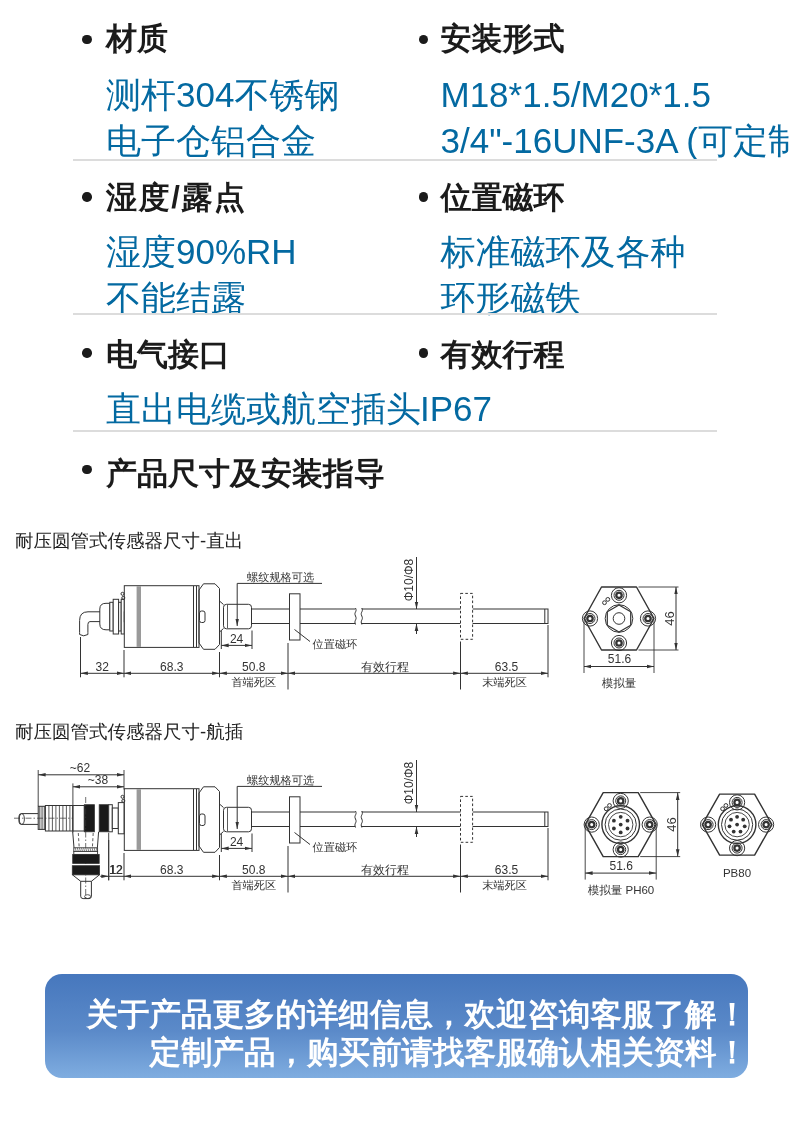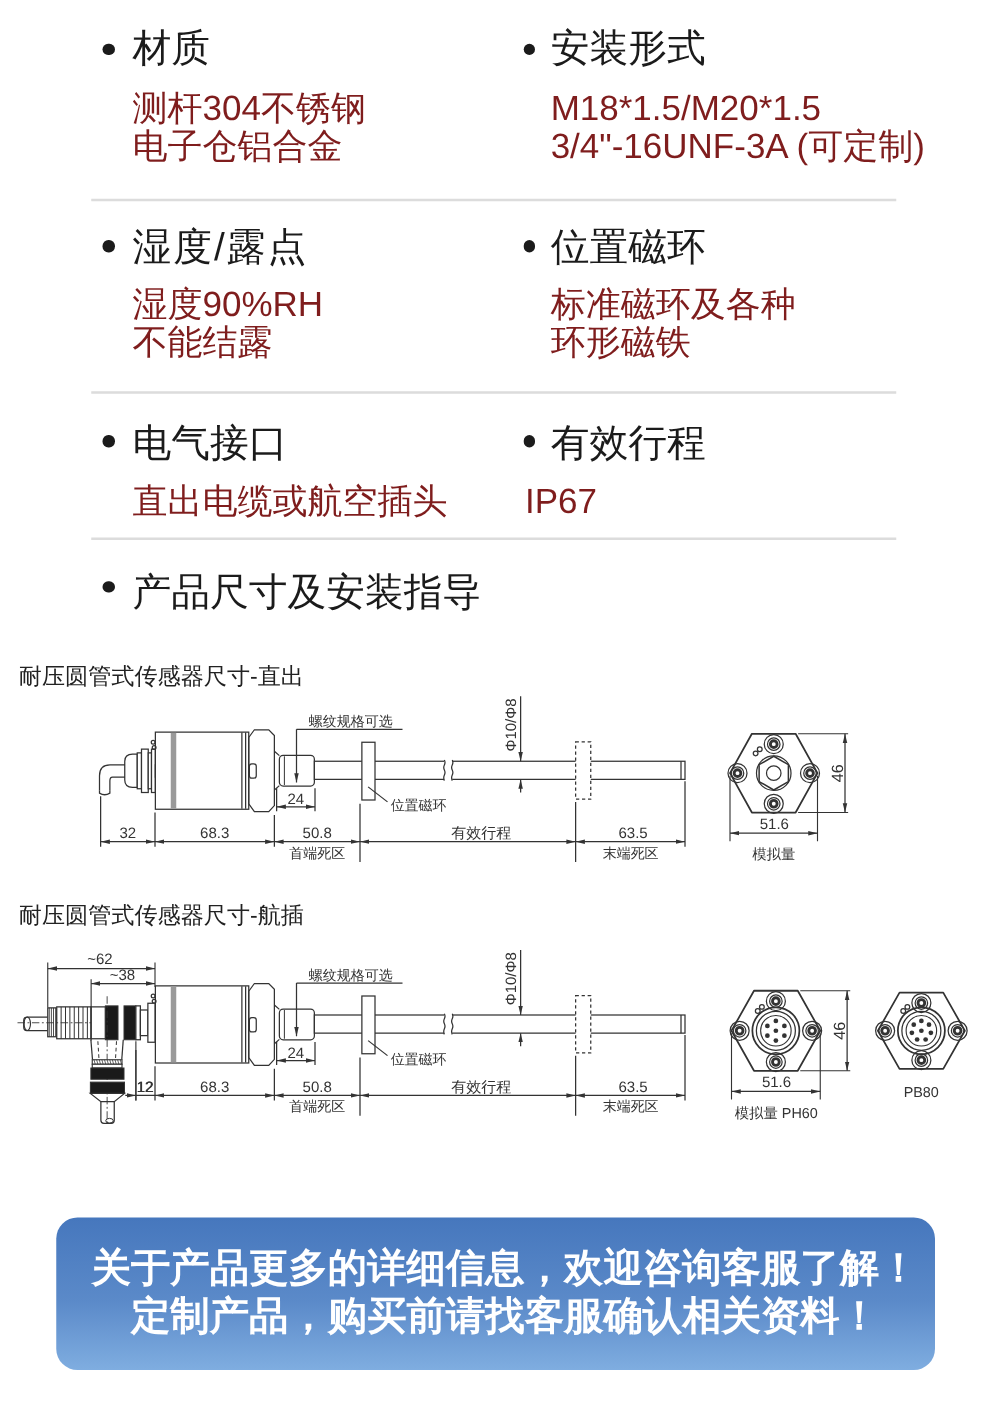--- a/index.html
+++ b/index.html
@@ -1,24 +1,24 @@
 <!DOCTYPE html>
 <html><head><meta charset="utf-8">
 <style>
 html,body{margin:0;padding:0}
 body{width:790px;height:1131px;background:#fff;position:relative;overflow:hidden;
  font-family:"Liberation Sans",sans-serif}
 .dot{position:absolute;width:9.5px;height:9.5px;border-radius:50%;background:#1b1b1b}
-.hd{position:absolute;font-size:31px;font-weight:normal;color:#1b1b1b;line-height:31px;white-space:nowrap}
-.bd{position:absolute;font-size:28px;color:#7f1d1d;line-height:30px;white-space:nowrap}
+.hd{position:absolute;font-size:31px;font-weight:bold;color:#1b1b1b;line-height:31px;white-space:nowrap}
+.bd{position:absolute;font-size:35px;color:#0369a1;line-height:46px;white-space:nowrap}
 .hr{position:absolute;left:73px;width:644px;height:2px;background:#dcdcdc}
 .sub{position:absolute;left:15px;font-size:18.5px;font-weight:400;color:#222;line-height:19px;white-space:nowrap}
-.banner{position:absolute;left:45px;top:973.5px;width:703px;height:122px;border-radius:17px;
+.banner{position:absolute;left:45px;top:973.5px;width:703px;height:104px;border-radius:17px;
  background:linear-gradient(180deg,#4677bd 0%,#5b8ac9 55%,#7fade0 100%);
- color:#fff;font-size:31.5px;font-weight:bold;text-align:center;line-height:38px;padding-top:21.5px;
+ color:#fff;font-size:31.5px;font-weight:bold;text-align:right;line-height:38px;padding-top:21.5px;
  box-sizing:border-box;padding-left:15px}
 </style></head>
 <body>
 
 <div class="dot" style="left:82px;top:34.5px"></div>
 <div class="hd" style="left:106px;top:22.5px">材质</div>
 <div class="bd" style="left:106px;top:71.5px">测杆304不锈钢<br>电子仓铝合金</div>
 <div class="dot" style="left:418.6px;top:34.5px"></div>
 <div class="hd" style="left:440.5px;top:22.5px">安装形式</div>
 <div class="bd" style="left:440.5px;top:71.5px">M18*1.5/M20*1.5<br>3/4"-16UNF-3A (可定制)</div>

